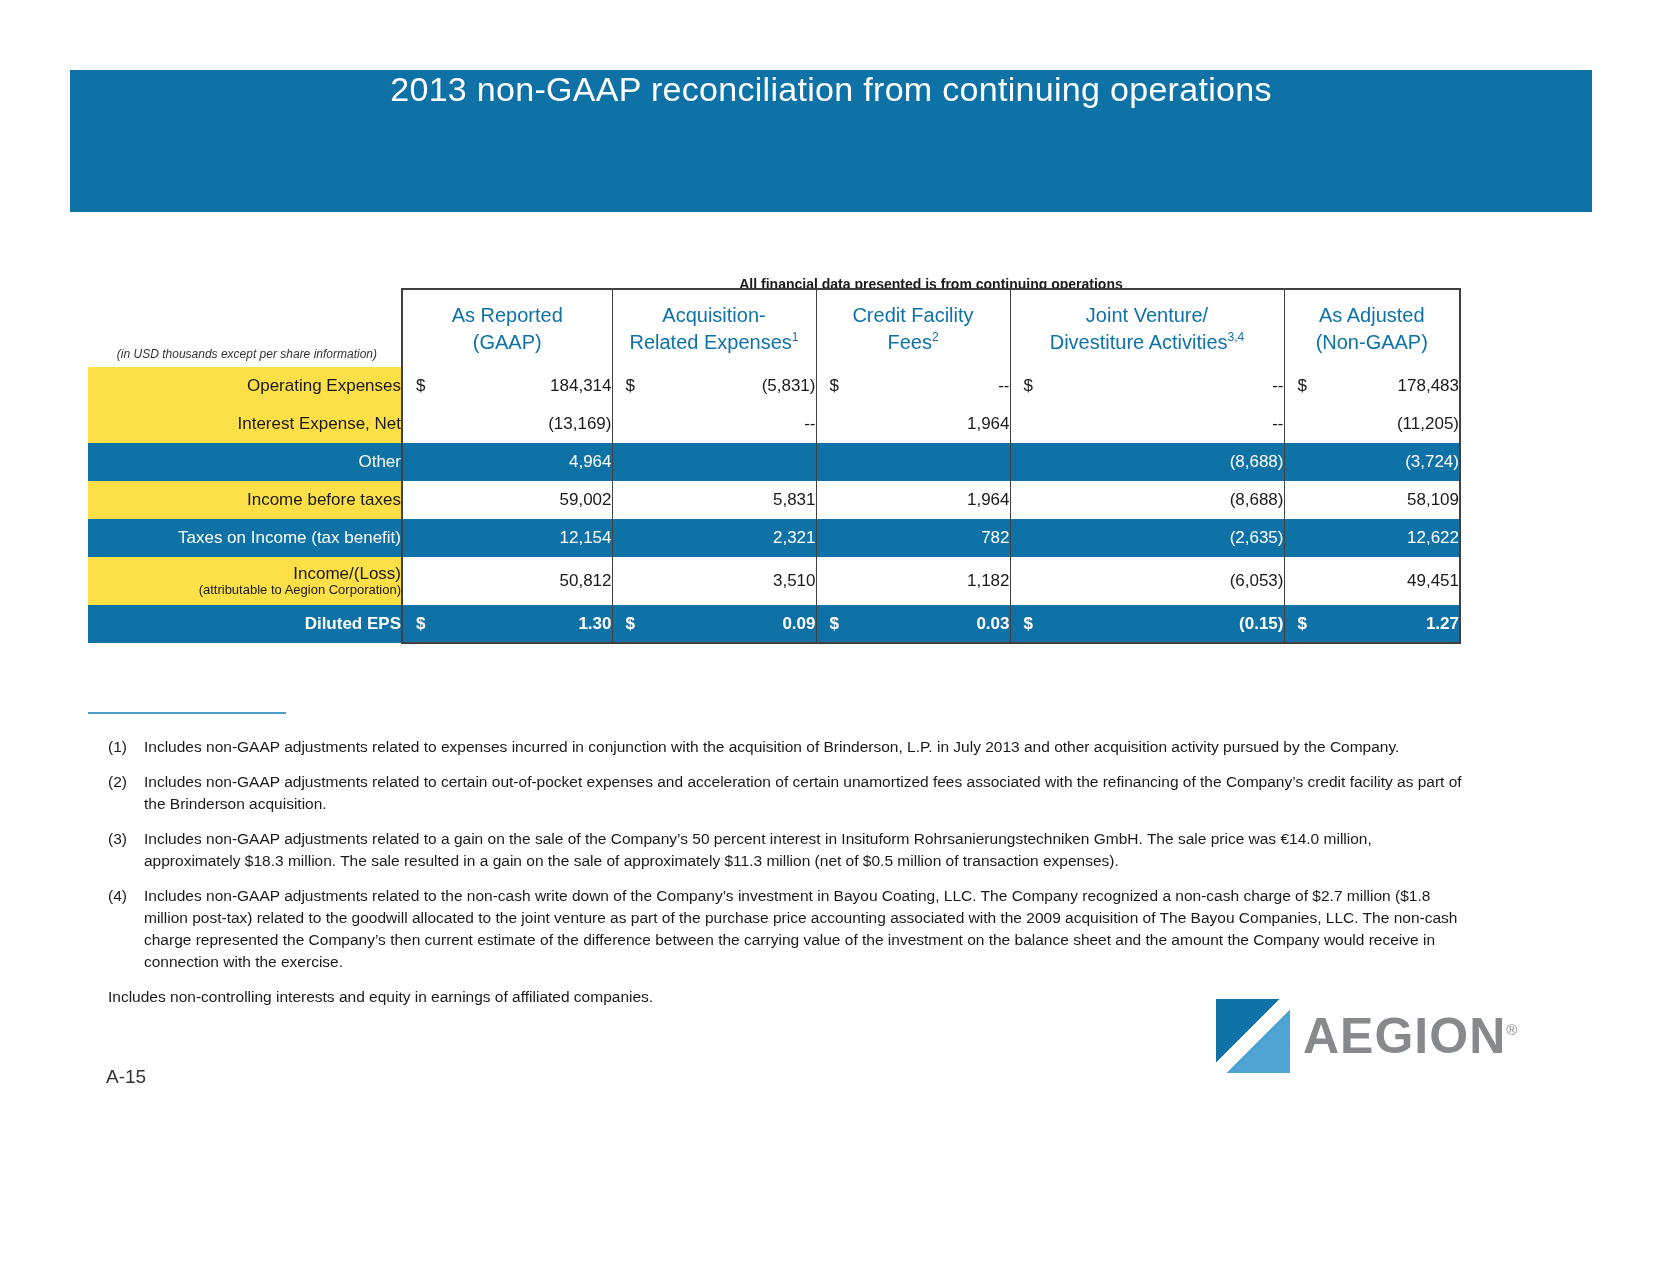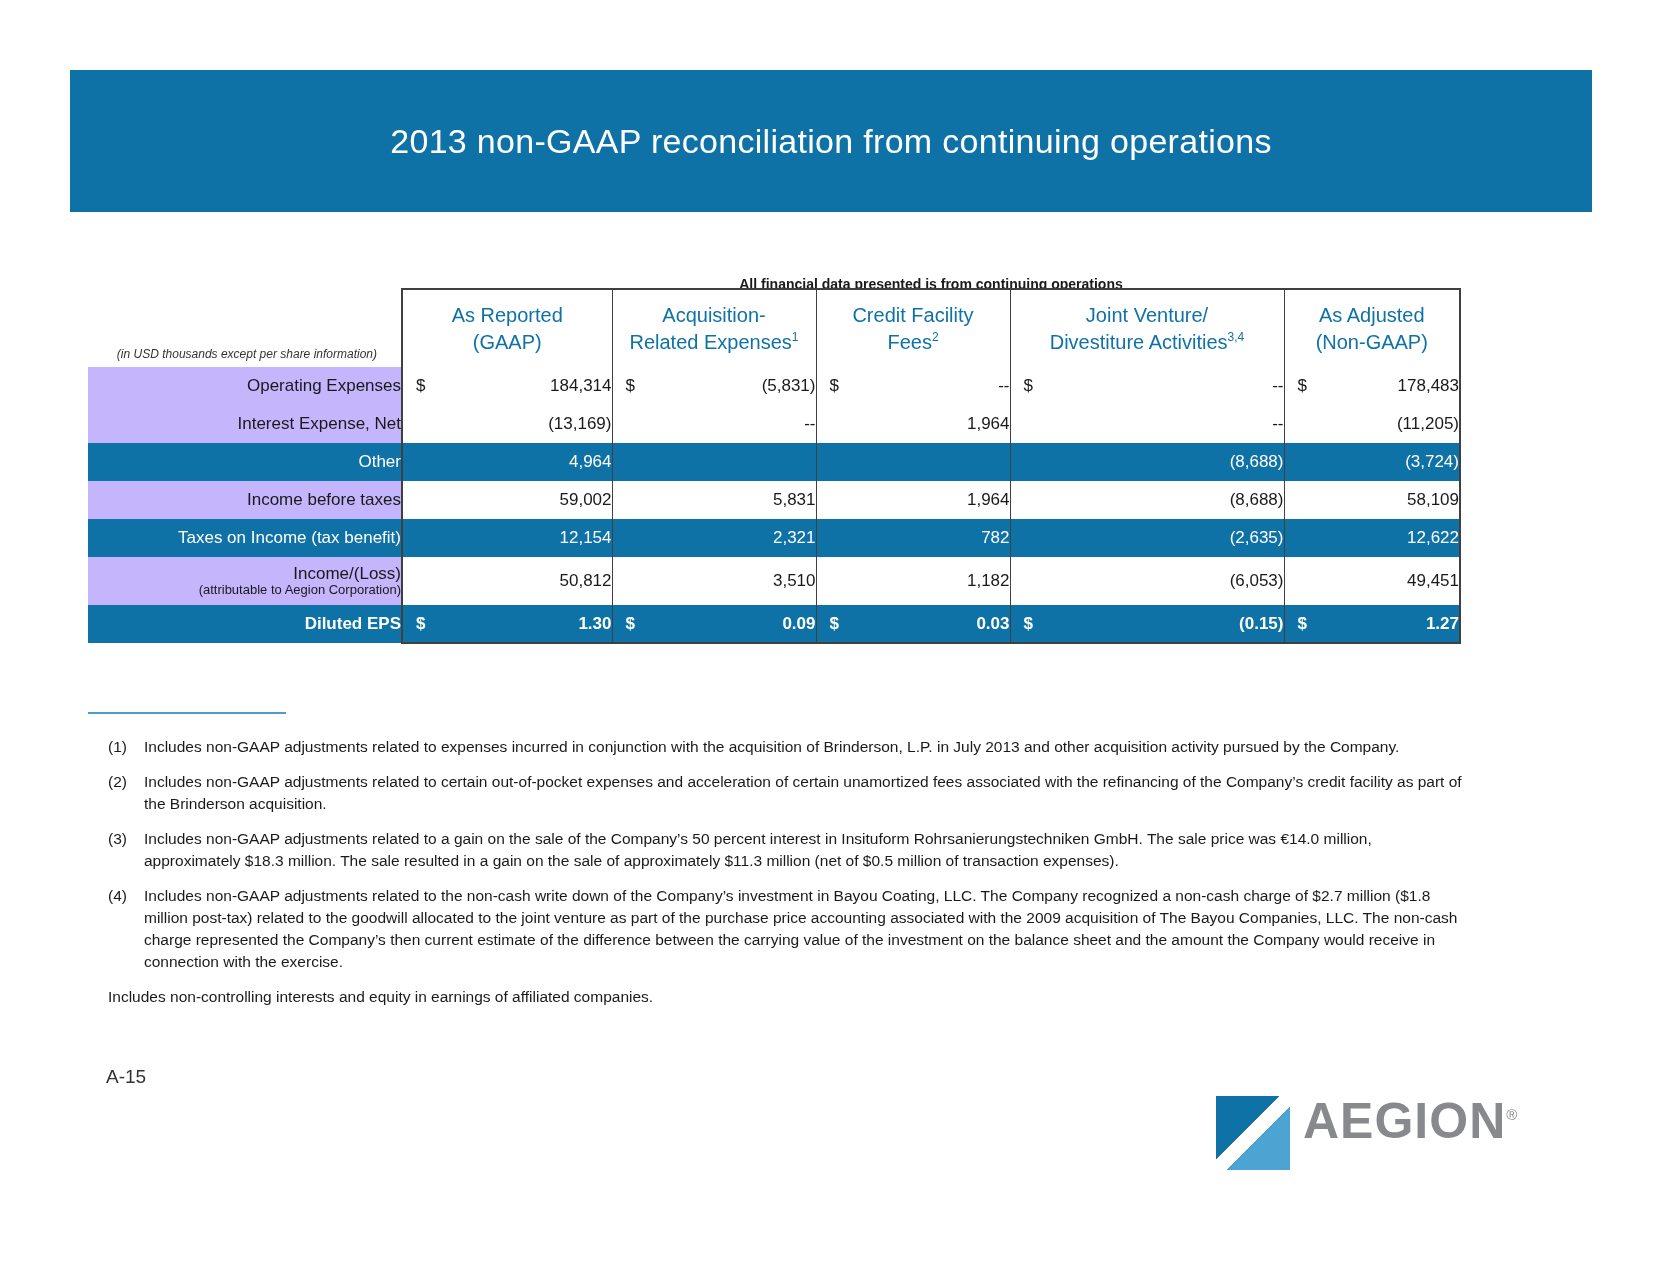--- a/index.html
+++ b/index.html
@@ -11,21 +11,21 @@
     position: relative;
     overflow: hidden;
     color: #1a1a1a;
   }
 
   
   .banner {
     position: absolute; left: 70px; top: 70px;
     width: 1522px; height: 142px;
     background: #0f72a6;
-    display: flex; align-items: center; justify-content: center;
+    display: flex; justify-content: center;
   }
   .banner h1 {
     margin: 0; color: #ffffff;
     font-size: 34px; font-weight: 400; letter-spacing: 0.3px;
   }
 
   
   .table-note {
     position: absolute; left: 402px; top: 276px; width: 1058px;
     text-align: center; font-size: 14px; font-weight: 700; color: #1a1a1a;
@@ -56,21 +56,21 @@
     padding: 0 24px 6px 0;
     font-style: italic; font-size: 12px; color: #333333;
   }
   thead th sup { font-size: 12px; }
 
   tbody tr { height: 38px; }
   tbody tr.tall { height: 48px; }
 
   td.lbl {
     text-align: right; padding-right: 14px;
-    font-size: 17px; color: #1a1a1a; background: #c4b5fd;
+    font-size: 17px; color: #1a1a1a; background: #fde047;
     line-height: 1.15; vertical-align: middle;
   }
   td.lbl .sub { font-size: 13px; }
 
   td.num {
     border-left: 1px solid #404040; border-right: 1px solid #404040;
     text-align: right; padding-right: 14px;
     font-size: 17px; color: #1a1a1a; background: #ffffff;
     position: relative; vertical-align: middle;
   }
@@ -96,22 +96,22 @@
   }
   .fn .fn-marker { flex: 0 0 27px; }
   .fn.closing { margin-top: 2px; }
 
   .page-number {
     position: absolute; left: 106px; top: 1066px;
     font-size: 19px; color: #333333;
   }
 
   .logo {
-    position: absolute; left: 1216px; top: 1096px;
-    display: flex; gap: 13px;
+    position: absolute; left: 1216px; top: 999px;
+    display: flex; align-items: center; gap: 13px;
   }
   .logo-mark {
     width: 74px; height: 74px;
     background: linear-gradient(135deg,
       #0f72a6 0%, #0f72a6 43%,
       #ffffff 43%, #ffffff 57%,
       #4da4d2 57%, #4da4d2 100%);
   }
   .logo-text {
     font-size: 50px; color: #87898c; font-weight: 700; letter-spacing: 1px;

